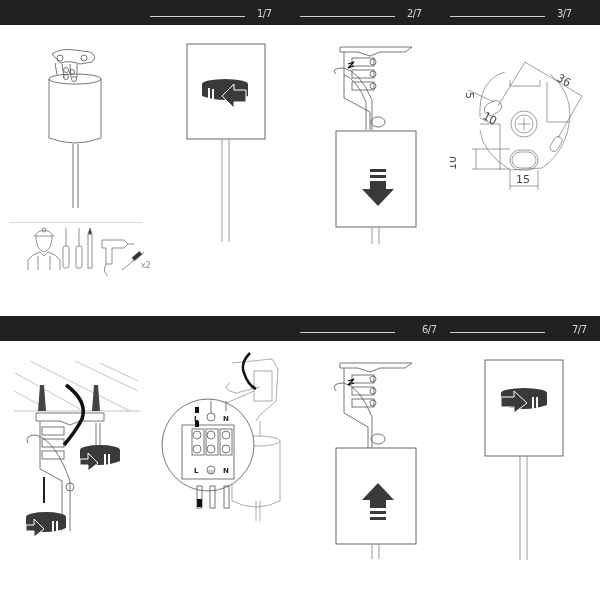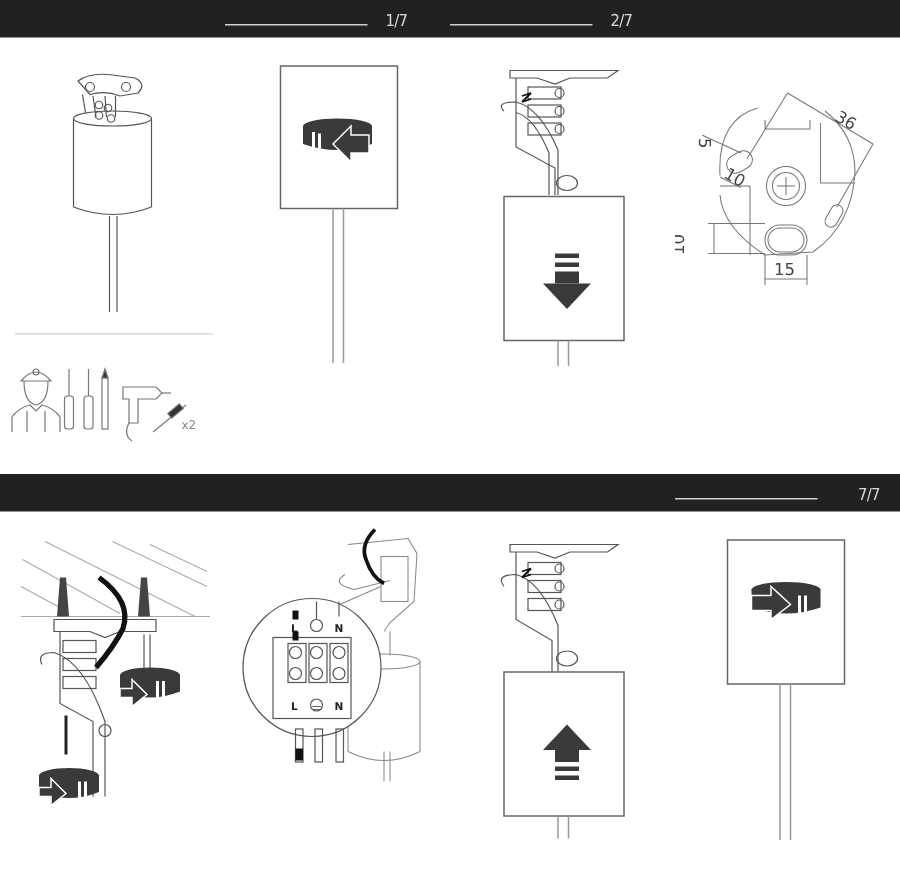--- a/index.html
+++ b/index.html
@@ -19,23 +19,31 @@
 
 <div class="bar top">
   <div class="step" style="left:150px;">
     <div class="line"></div>
     <span class="num">1/7</span>
   </div>
   <div class="step" style="left:300px;text-align:center;">
     <div class="line"></div>
     <span class="num">2/7</span>
   </div>
+  <div class="step" style="left:450px;">
+    <div class="line"></div>
+    <span class="num">3/7</span>
+  </div>
 </div>
 
 <div class="bar bottom">
+  <div class="step" style="left:300px;">
+    <div class="line"></div>
+    <span class="num" style="margin-left:27px;">6/7</span>
+  </div>
   <div class="step" style="left:450px;">
     <div class="line"></div>
     <span class="num" style="margin-left:27px;">7/7</span>
   </div>
 </div>
 
 <div class="panel" style="left:0;top:30px;width:150px;height:180px;">
   <svg width="150" height="180" viewBox="0 0 150 180">
     <g fill="none" stroke="#555" stroke-width="0.8">
       <path d="M52 24 Q60 18 75 20 L90 22 Q98 26 92 32 L80 34 Q70 30 60 33 Z"></path>
@@ -51,21 +59,21 @@
       <line x1="101" y1="49" x2="101" y2="108"></line>
       <path d="M49 108 Q75 118 101 108"></path>
       <line x1="73" y1="114" x2="73" y2="178"></line>
       <line x1="78" y1="114" x2="78" y2="178"></line>
     </g>
   </svg>
 </div>
 
 <div class="hr"></div>
 
-<div class="panel" style="left:0;top:240px;width:150px;height:60px;">
+<div class="panel" style="left:0;top:222px;width:150px;height:60px;padding-left:20px;">
   <svg width="150" height="60" viewBox="0 0 150 60" fill="none" stroke="#777" stroke-width="0.8">
     <g>
       <path d="M14 14 Q24 2 34 14 Z"></path>
       <circle cx="24" cy="8" r="2"></circle>
       <path d="M16 14 Q16 28 24 30 Q32 28 32 14"></path>
       <path d="M8 48 L8 38 Q12 32 20 30 L24 34 L28 30 Q36 32 40 38 L40 48"></path>
       <line x1="18" y1="34" x2="18" y2="48"></line>
         <line x1="30" y1="34" x2="30" y2="48"></line>
     </g>
     <g>

